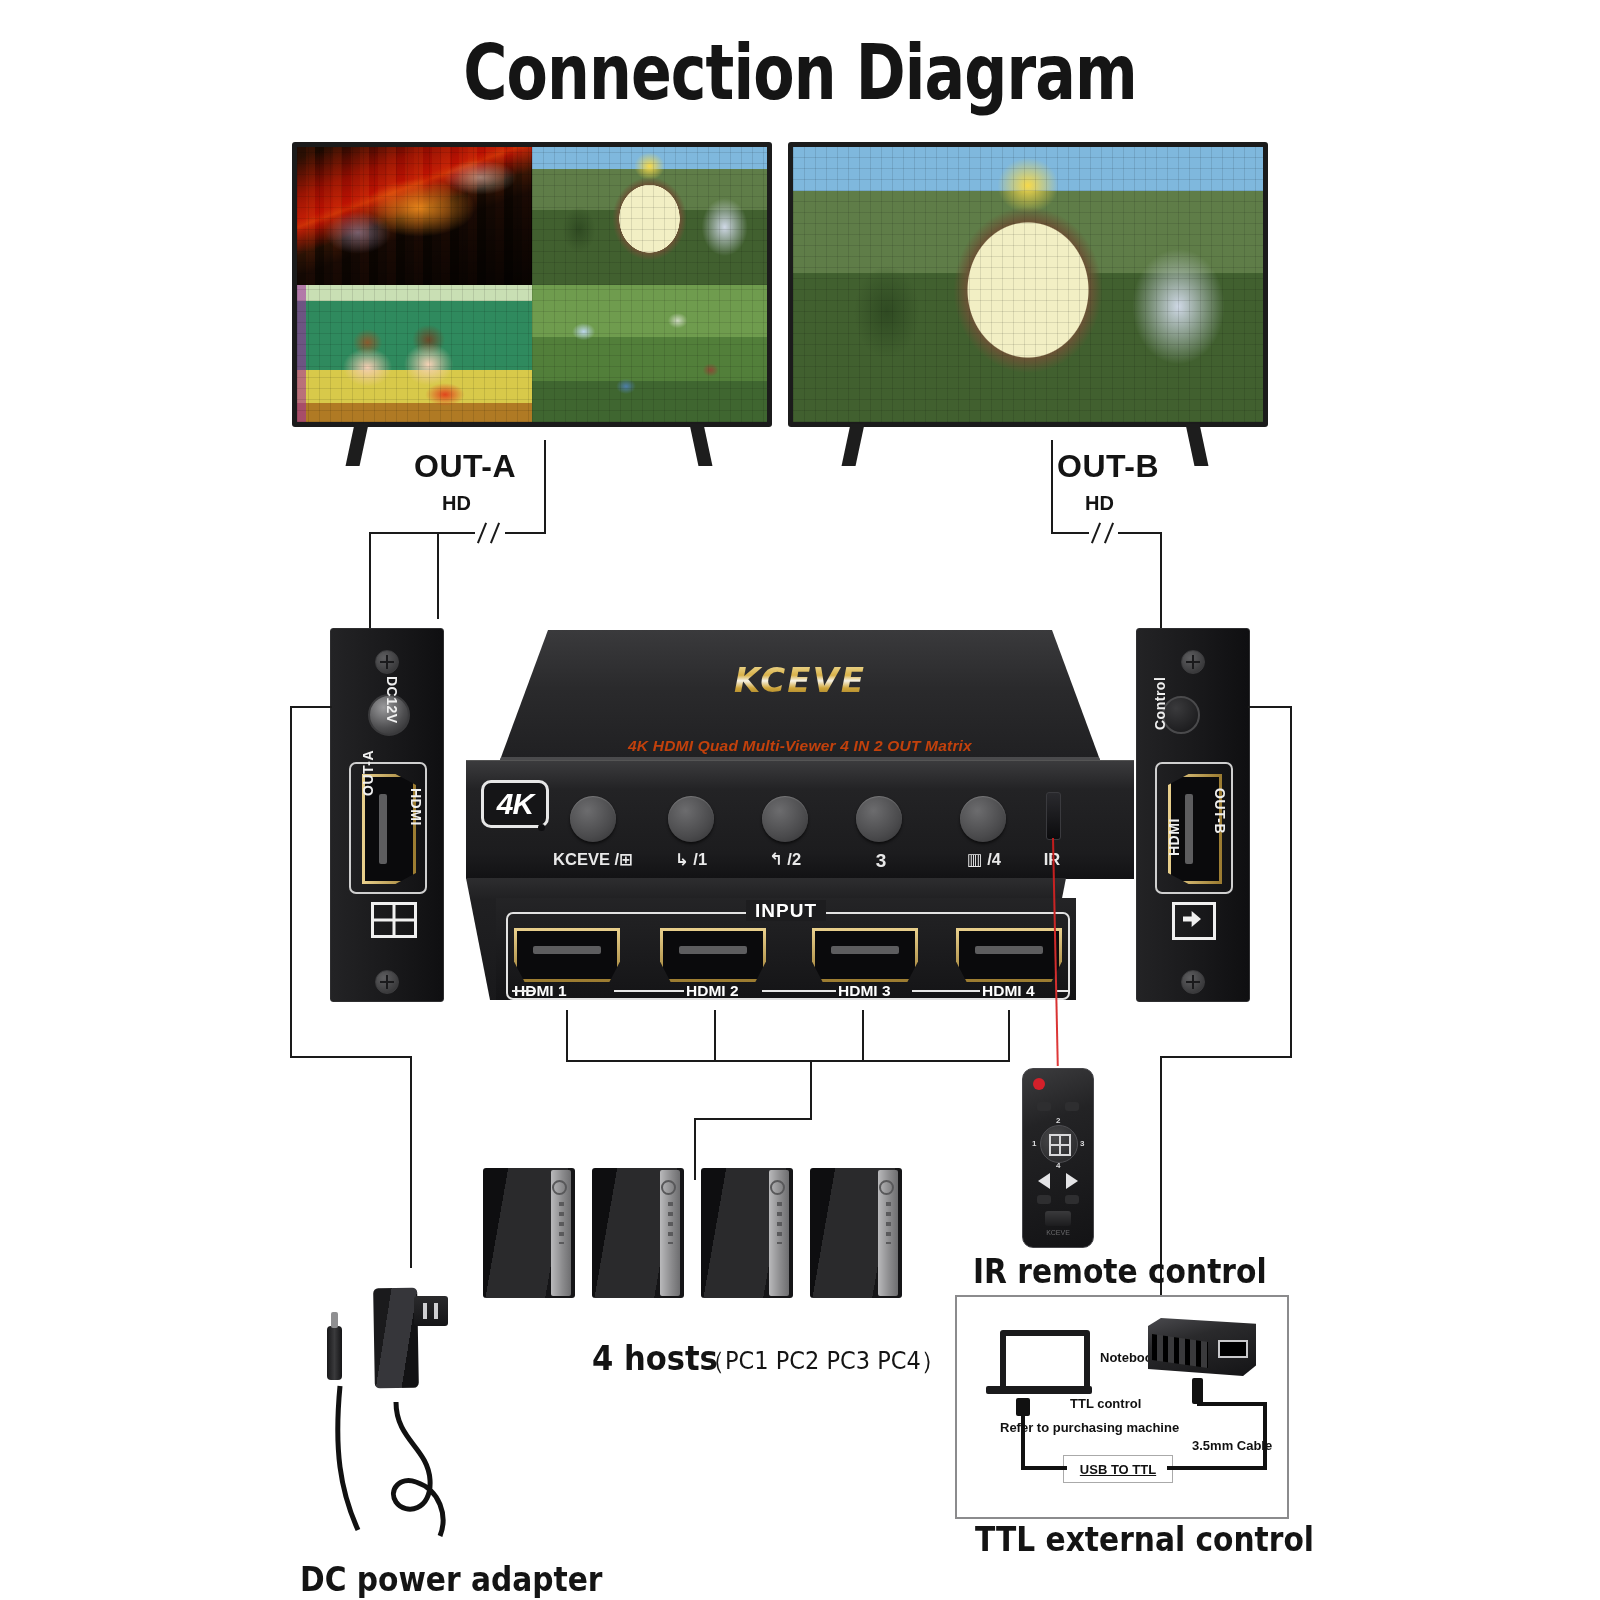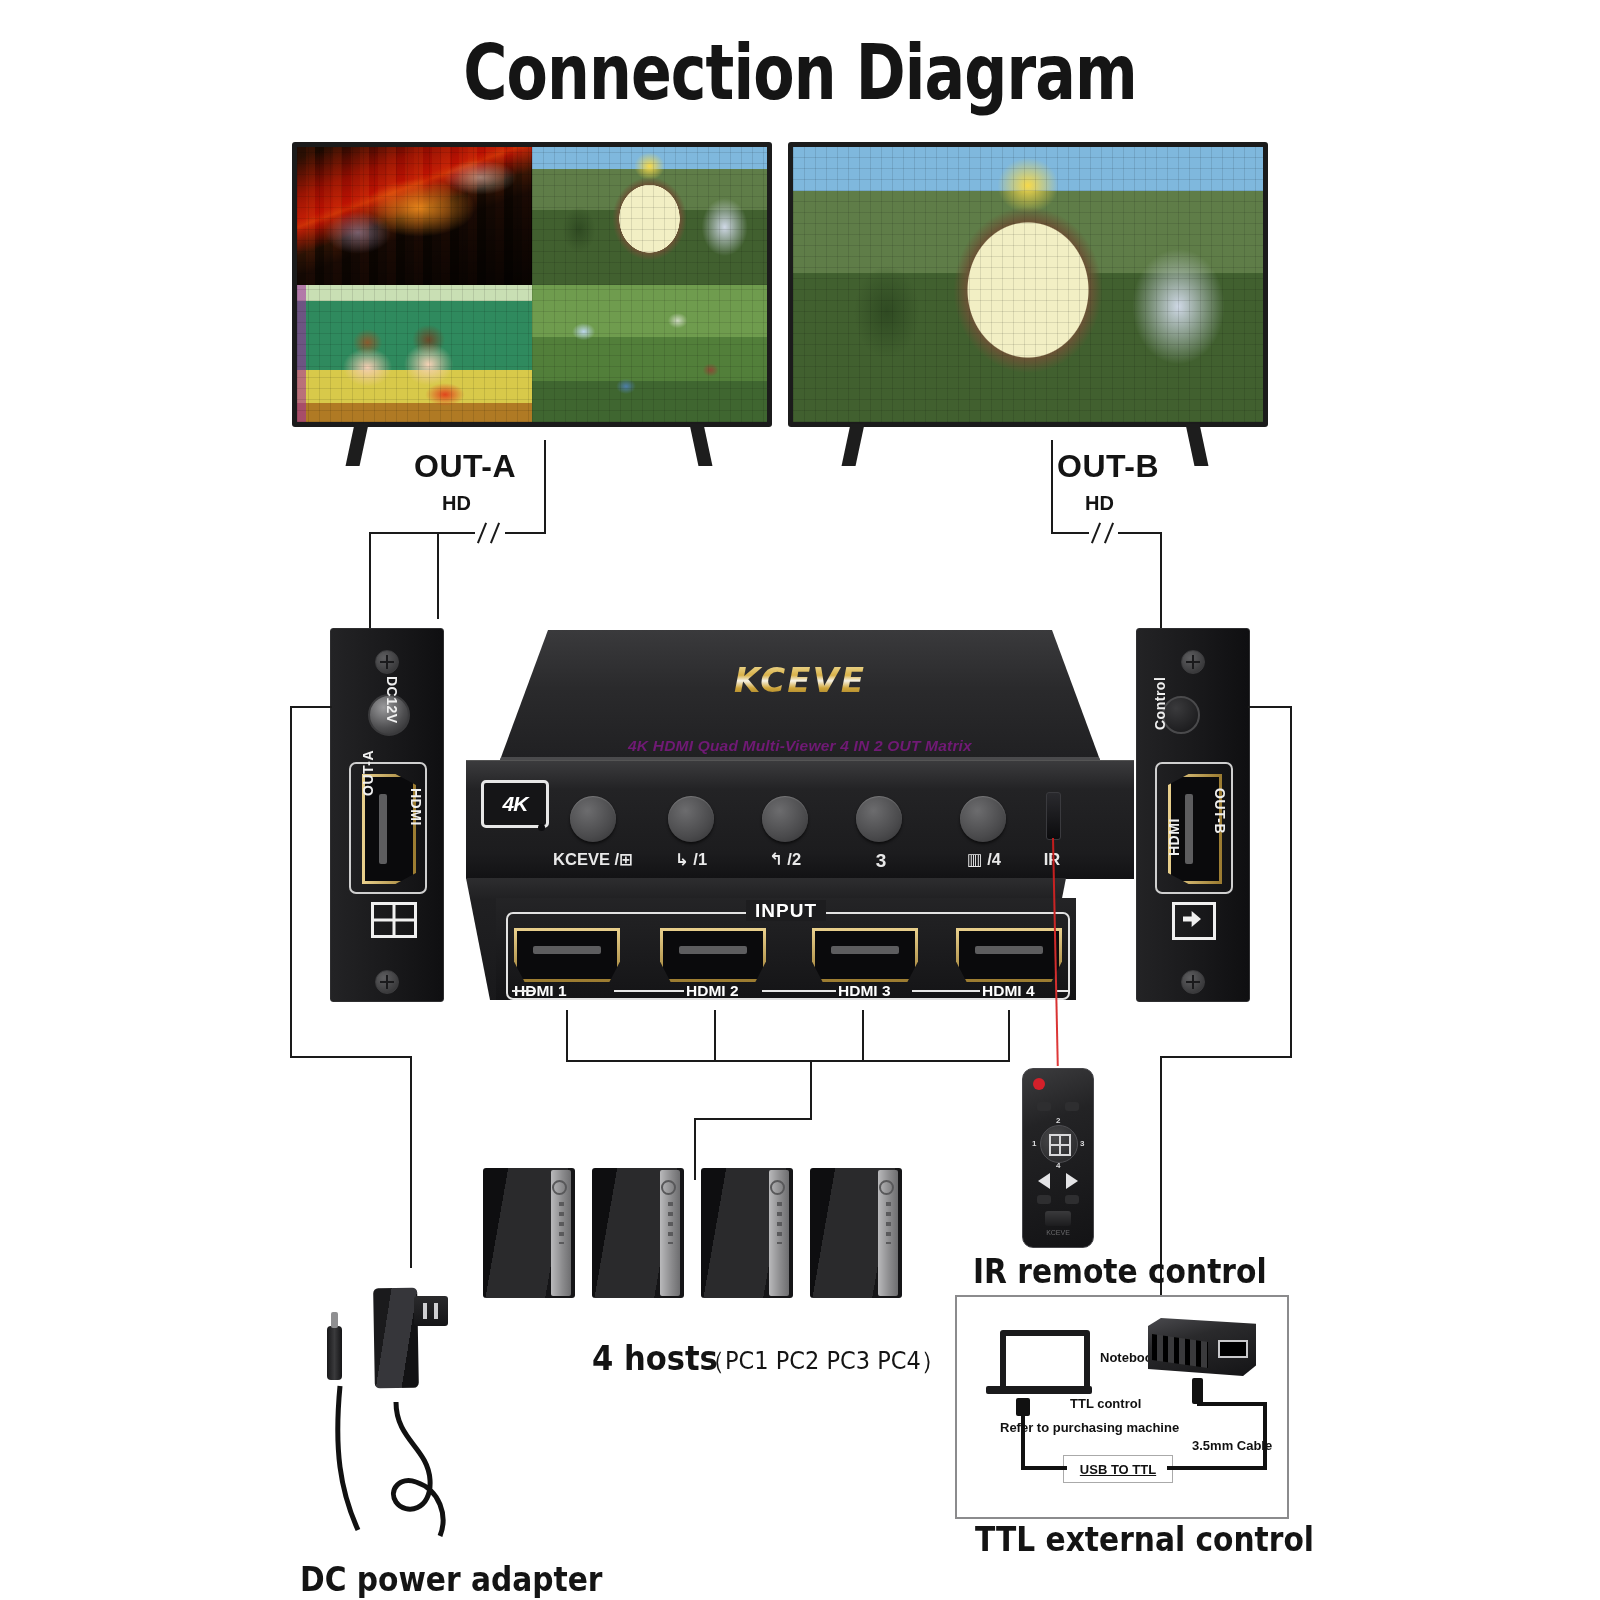--- a/index.html
+++ b/index.html
@@ -68,27 +68,27 @@
   #devtop{position:absolute;left:500px;top:630px;width:600px;height:130px;
      background:linear-gradient(180deg,#3a3a3c 0%,#2a2a2c 45%,#202022 100%);
      clip-path:polygon(8% 0%,92% 0%,100% 100%,0% 100%);}
   #devtop:after{content:"";position:absolute;left:0;right:0;bottom:0;height:3px;background:#4a4a4c;}
   #brand{position:absolute;left:500px;top:660px;width:600px;text-align:center;
      font-size:34px;font-style:italic;font-weight:bold;letter-spacing:2px;
      background:linear-gradient(180deg,#f4e7b0 0%,#d9b24a 38%,#f7f3e6 52%,#cfa63c 70%,#8e6c1c 100%);
      -webkit-background-clip:text;background-clip:text;color:transparent;
      font-family:"DejaVu Sans","Liberation Sans",sans-serif;}
   #prodlabel{position:absolute;left:500px;top:737px;width:600px;text-align:center;
-     font-size:15.5px;font-style:italic;font-weight:600;color:#701a75;letter-spacing:.2px;}
+     font-size:15.5px;font-style:italic;font-weight:600;color:#c2410c;letter-spacing:.2px;}
   #devface{position:absolute;left:466px;top:760px;width:668px;height:118px;
      background:linear-gradient(180deg,#3b3b3d 0%,#232325 24%,#1c1c1e 78%,#121214 100%);
      border-top:1px solid #555;}
   #badge4k{position:absolute;left:481px;top:780px;width:62px;height:42px;
-     border:3px solid #e7e7e7;border-radius:5px;display:flex;align-items:center;justify-content:center;
-     color:#fff;font-size:21px;font-weight:bold;font-style:italic;letter-spacing:-1px;background:#151517;}
+     border:3px solid #e7e7e7;border-radius:10px;display:flex;align-items:center;justify-content:center;
+     color:#fff;font-size:30px;font-weight:bold;font-style:italic;letter-spacing:-1px;background:#151517;}
   .btn{position:absolute;top:796px;width:46px;height:46px;border-radius:50%;
      background:radial-gradient(circle at 38% 32%,#6c6c6e,#4a4a4c 62%,#313133 100%);
      box-shadow:0 2px 3px rgba(0,0,0,.6),inset 0 1px 1px rgba(255,255,255,.18);}
   .btnlab{position:absolute;top:850px;color:#e9e9e9;font-size:16.5px;font-weight:600;
      white-space:nowrap;text-align:center;}
   #irwin{position:absolute;left:1046px;top:792px;width:13px;height:46px;border-radius:3px;
      background:linear-gradient(180deg,#2a2a2e,#0b0b0d);border:1px solid #3a3a3e;}
   #leddot{position:absolute;left:538px;top:824px;width:7px;height:7px;border-radius:50%;background:#0e0e10;}
 
   

